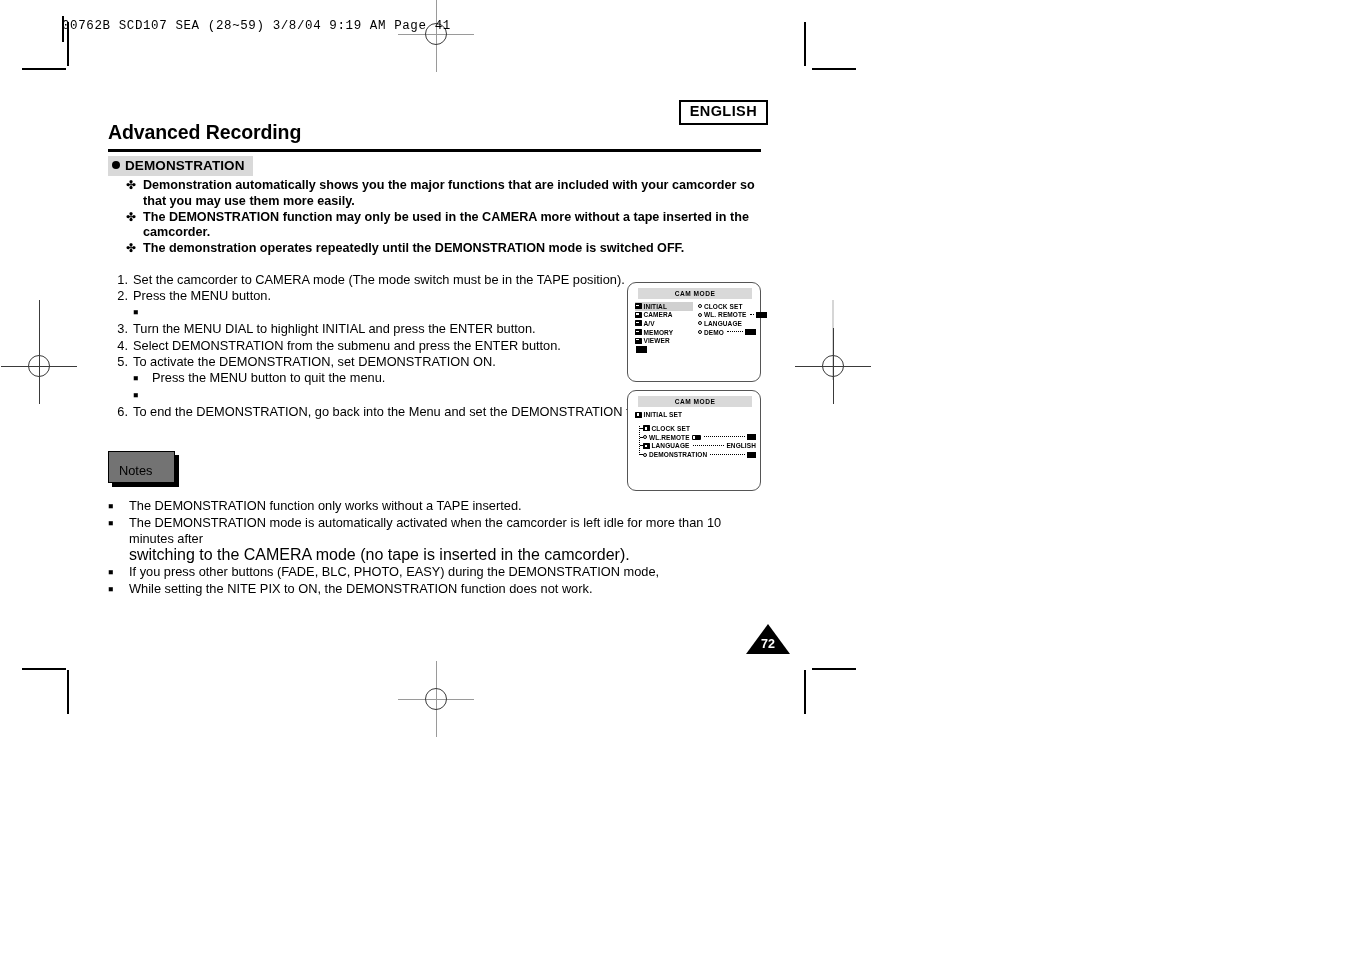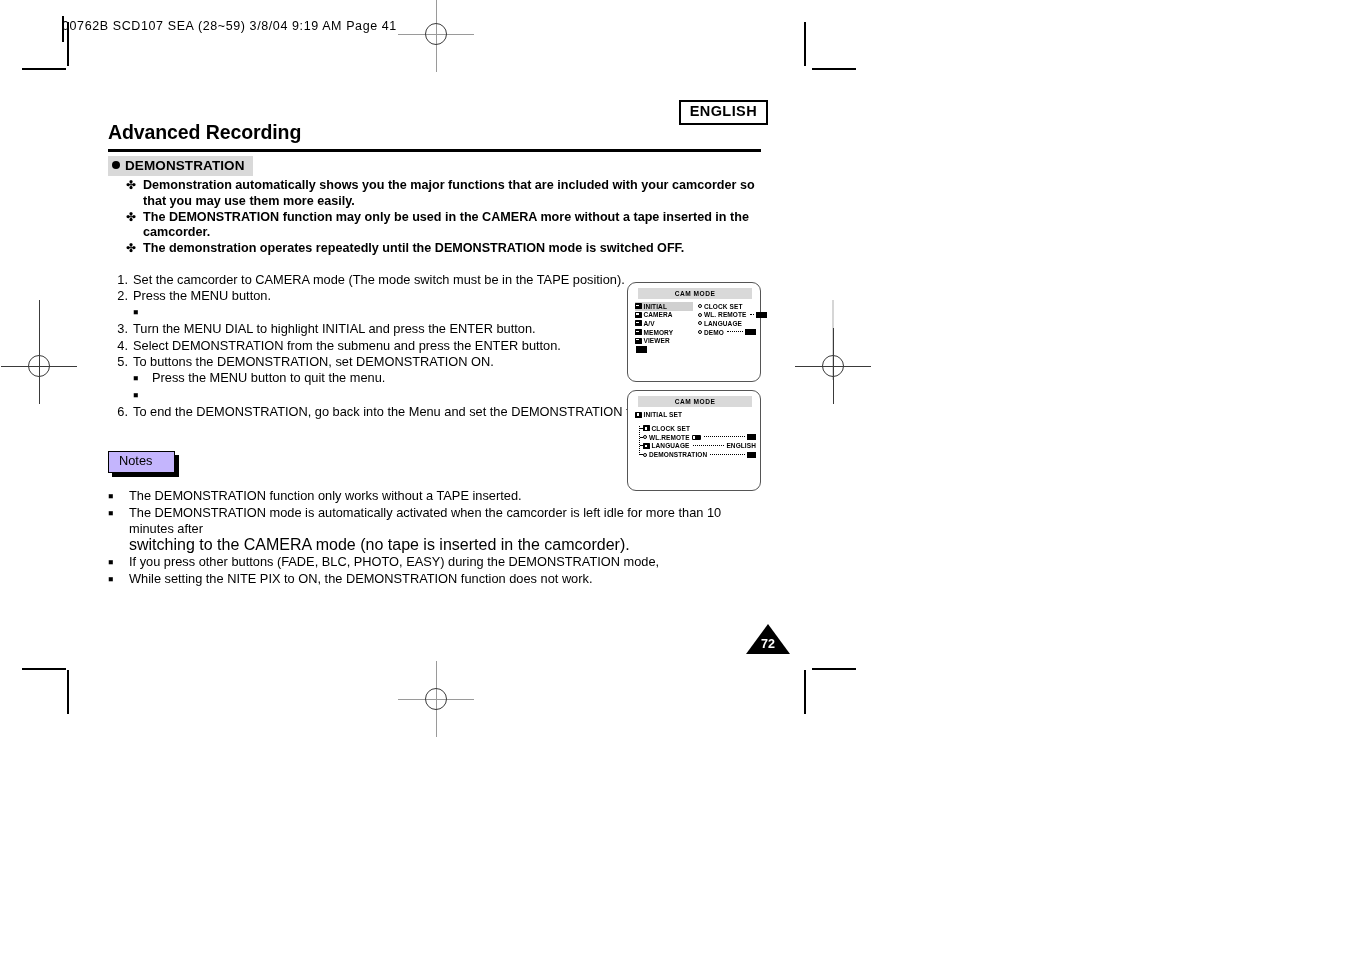--- a/index.html
+++ b/index.html
@@ -53,21 +53,21 @@
     width: 2px;
     background: #d6d6d6;
   }
   .fold-line.dark { background: #3c3c3c; width: 1px; }
 
   
   #slug {
     position: absolute;
     left: 62px;
     top: 19px;
-    font-family: Liberation Sans, sans-serif;
+    font-family: Liberation Mono, monospace;
     font-size: 12.5px;
     letter-spacing: 0.6px;
     white-space: nowrap;
     color: #000;
   }
   #slug-rule {
     position: absolute;
     left: 62px;
     top: 16px;
     width: 2px;
@@ -197,22 +197,22 @@
   #notes-wrap {
     position: absolute;
     left: 0;
     top: 351px;
     width: 660px;
   }
   #notes-box {
     position: relative;
     display: inline-block;
     border: 1.5px solid #000;
-    background: #c4b5fd;
-    padding: 2px 22px 3px 10px;
+    background: #737373;
+    padding: 12px 22px 3px 10px;
     font-size: 12.8px;
     line-height: 1.15;
     box-shadow: 4px 4px 0 0 #000;
   }
   #notes-list {
     margin-top: 15px;
   }
   .note-row {
     display: flex;
     align-items: flex-start;
@@ -515,21 +515,21 @@
         <div class="step-row">
           <span class="step-num">3.</span>
           <span class="step-text">Turn the MENU DIAL to highlight INITIAL and press the ENTER button.</span>
         </div>
         <div class="step-row">
           <span class="step-num">4.</span>
           <span class="step-text">Select DEMONSTRATION from the submenu and press the ENTER button.</span>
         </div>
         <div class="step-row">
           <span class="step-num">5.</span>
-          <span class="step-text">To buttons the DEMONSTRATION, set DEMONSTRATION ON.</span>
+          <span class="step-text">To activate the DEMONSTRATION, set DEMONSTRATION ON.</span>
         </div>
         <div class="sub-row">
           <span class="sub-mark">■</span>
           <span class="sub-text">Press the MENU button to quit the menu.</span>
         </div>
         <div class="sub-row">
           <span class="sub-mark">■</span>
         </div>
         <div class="step-row">
           <span class="step-num">6.</span>

